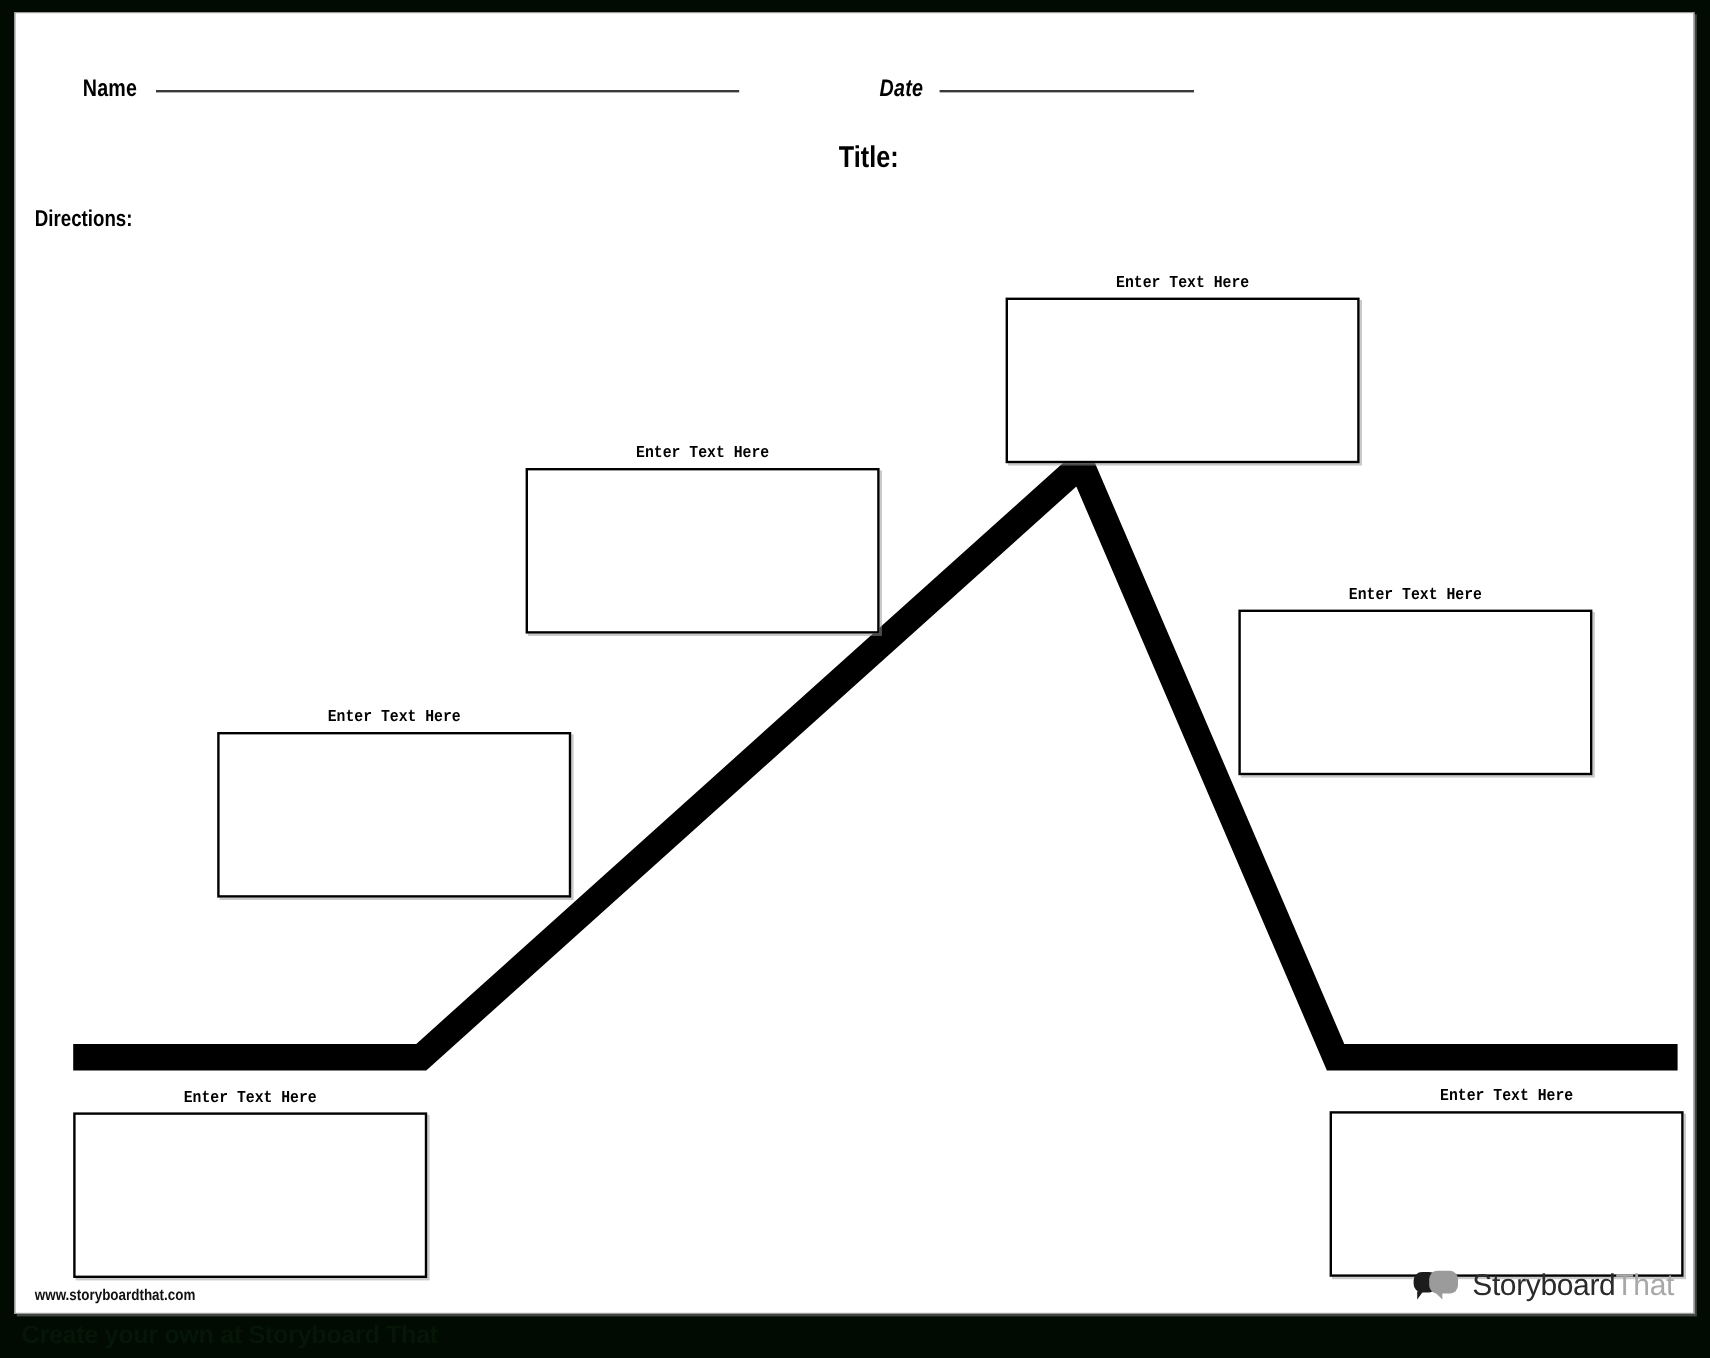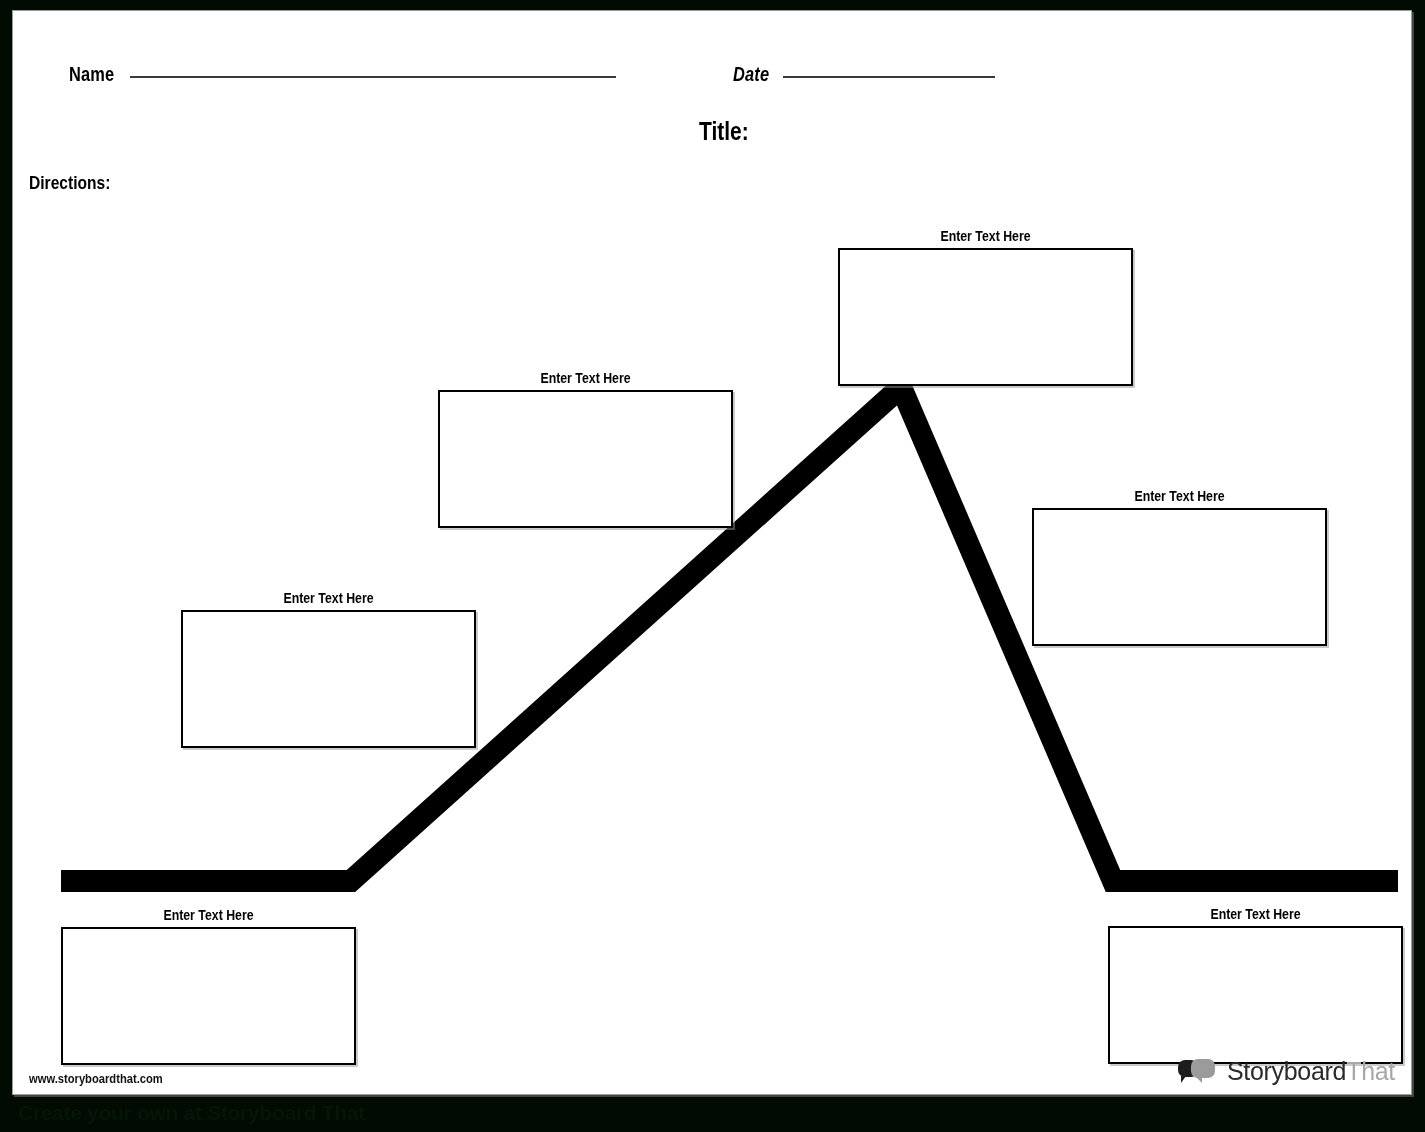--- a/index.html
+++ b/index.html
@@ -96,20 +96,21 @@
     left: 0;
     top: 0;
     width: 1400px;
     height: 1085px;
     pointer-events: none;
   }
 
   
   .cell {
     position: absolute;
+    font-family: Liberation Mono, monospace;
   }
   .cell-label {
     font-weight: bold;
     font-size: 14px;
     color: #000;
     text-align: center;
     line-height: 18px;
     white-space: nowrap;
     transform: scaleX(0.88);
     margin-bottom: 3px;

